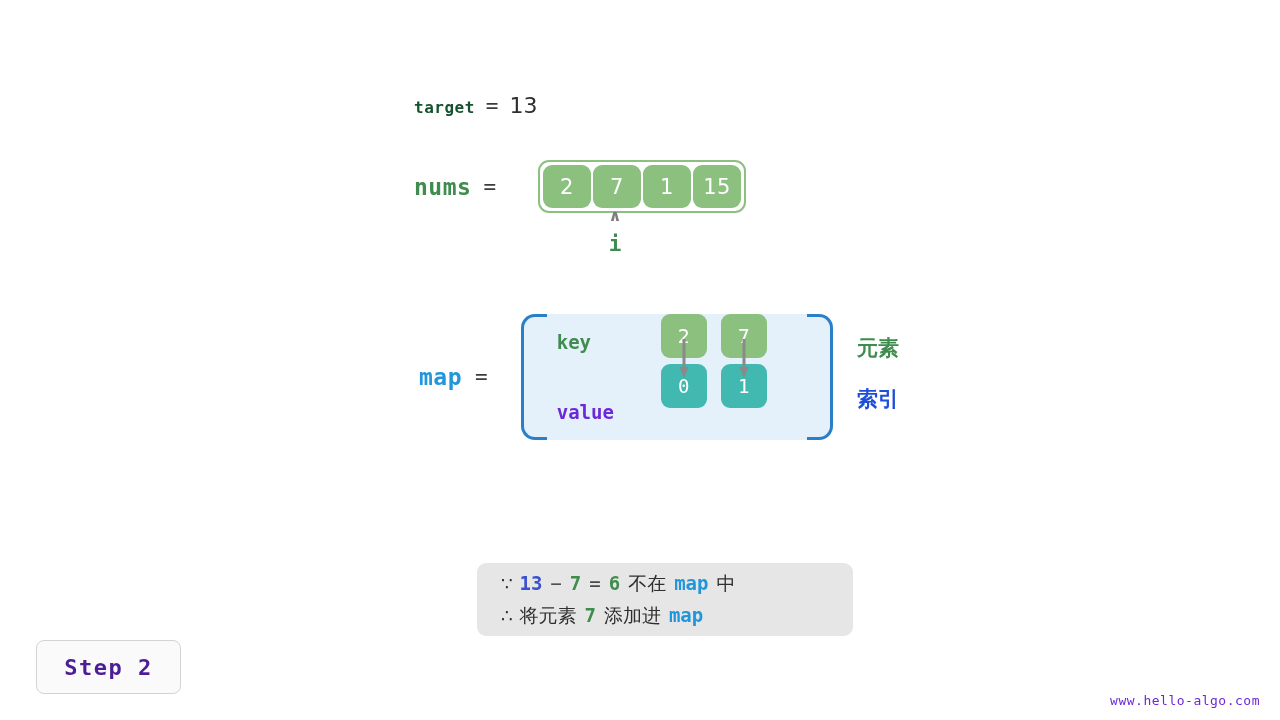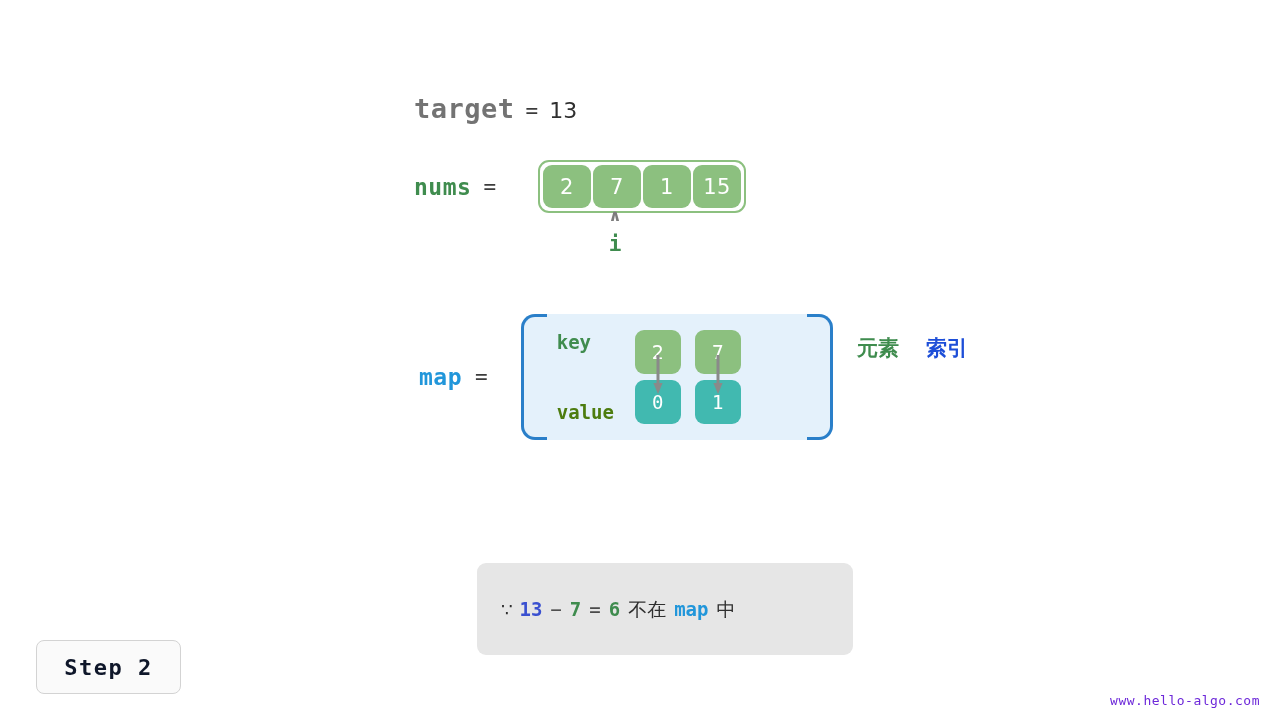--- a/index.html
+++ b/index.html
@@ -24,22 +24,22 @@
     position: absolute;
     left: 414px;
     top: 93px;
     display: flex;
     align-items: baseline;
     gap: 11px;
   }
   #target-row .var-name {
     font-family: "DejaVu Sans Mono", monospace;
     font-weight: bold;
-    font-size: 27px;
-    color: #737373;
+    font-size: 16px;
+    color: #14532d;
     letter-spacing: 0.5px;
   }
   #target-row .eq {
     font-family: "DejaVu Sans Mono", monospace;
     font-size: 21px;
     color: #3c3c3c;
   }
   #target-row .val {
     font-family: "DejaVu Sans", sans-serif;
     font-size: 22px;
@@ -168,39 +168,39 @@
   #map-box .bracket.right {
     right: 0;
     border-left: none;
     border-top-right-radius: 14px;
     border-bottom-right-radius: 14px;
   }
   #map-inner {
     position: absolute;
     inset: 0;
     display: flex;
-    align-items: center;
+    gap: 26px;
   }
   #map-labels {
     width: 114px;
     padding-left: 36px;
     box-sizing: border-box;
     display: flex;
     flex-direction: column;
     justify-content: center;
     gap: 31px;
   }
   #map-labels .lbl {
     font-family: "DejaVu Sans Mono", monospace;
     font-weight: bold;
     font-size: 19px;
     line-height: 19px;
   }
   #map-labels .lbl.key { color: #3f8c4e; }
-  #map-labels .lbl.value { color: #4d7c0f; margin-top: 20px; }
+  #map-labels .lbl.value { color: #6d28d9; margin-top: 20px; }
 
   #map-columns {
     display: flex;
     gap: 14px;
     position: relative;
   }
   .map-col {
     display: flex;
     flex-direction: column;
     gap: 6px;
@@ -232,20 +232,21 @@
     height: 40px;
     overflow: visible;
   }
 
   
   #side-labels {
     position: absolute;
     left: 857px;
     top: 336px;
     display: flex;
+    flex-direction: column;
     gap: 27px;
   }
   #side-labels .side-lbl {
     font-family: "DejaVu Sans", sans-serif;
     font-weight: bold;
     font-size: 21px;
     line-height: 24px;
   }
   #side-labels .side-lbl.elem { color: #3f8c4e; }
   #side-labels .side-lbl.index { color: #1d4ed8; }
@@ -266,21 +267,21 @@
     color: #3f8c4e;
     margin: 0 8px;
   }
 
   
   #reason-box {
     position: absolute;
     left: 477px;
     top: 563px;
     width: 376px;
-    height: 92px;
+    height: 73px;
     background: #e6e6e6;
     border-radius: 9px;
     box-sizing: border-box;
     padding: 9px 24px;
     display: flex;
     flex-direction: column;
     justify-content: center;
     gap: 3px;
   }
   .reason-line {
@@ -328,21 +329,21 @@
     background: #fafafa;
     display: flex;
     align-items: center;
     justify-content: center;
     box-sizing: border-box;
   }
   #step-badge span {
     font-family: "DejaVu Sans Mono", monospace;
     font-weight: bold;
     font-size: 22px;
-    color: #0f172a;
+    color: #4c1d95;
     letter-spacing: 1.5px;
   }
 
   
   #watermark {
     position: absolute;
     right: 20px;
     bottom: 12px;
     font-family: "DejaVu Sans Mono", monospace;
     font-size: 13px;
@@ -419,20 +420,23 @@
   <div id="side-labels">
     <div class="side-lbl elem">元素</div>
     <div class="side-lbl index">索引</div>
   </div>
 
 
   <div id="reason-box">
     <div class="reason-line">
       <span class="sym">∵</span><span class="num-blue">13</span><span class="sp"></span><span class="op">−</span><span class="sp"></span><span class="num-green">7</span><span class="sp"></span><span class="op">=</span><span class="sp"></span><span class="num-green">6</span><span class="sp"></span><span>不在</span><span class="sp"></span><span class="code-blue">map</span><span class="sp"></span><span>中</span>
     </div>
+    <div class="reason-line">
+      <span class="sym">∴</span><span>将元素</span><span class="sp"></span><span class="num-green">7</span><span class="sp"></span><span>添加进</span><span class="sp"></span><span class="code-blue">map</span>
+    </div>
   </div>
 
   <div id="step-badge">
     <span>Step 2</span>
   </div>
 
   <div id="watermark">www.hello-algo.com</div>
 
 </div>
 

